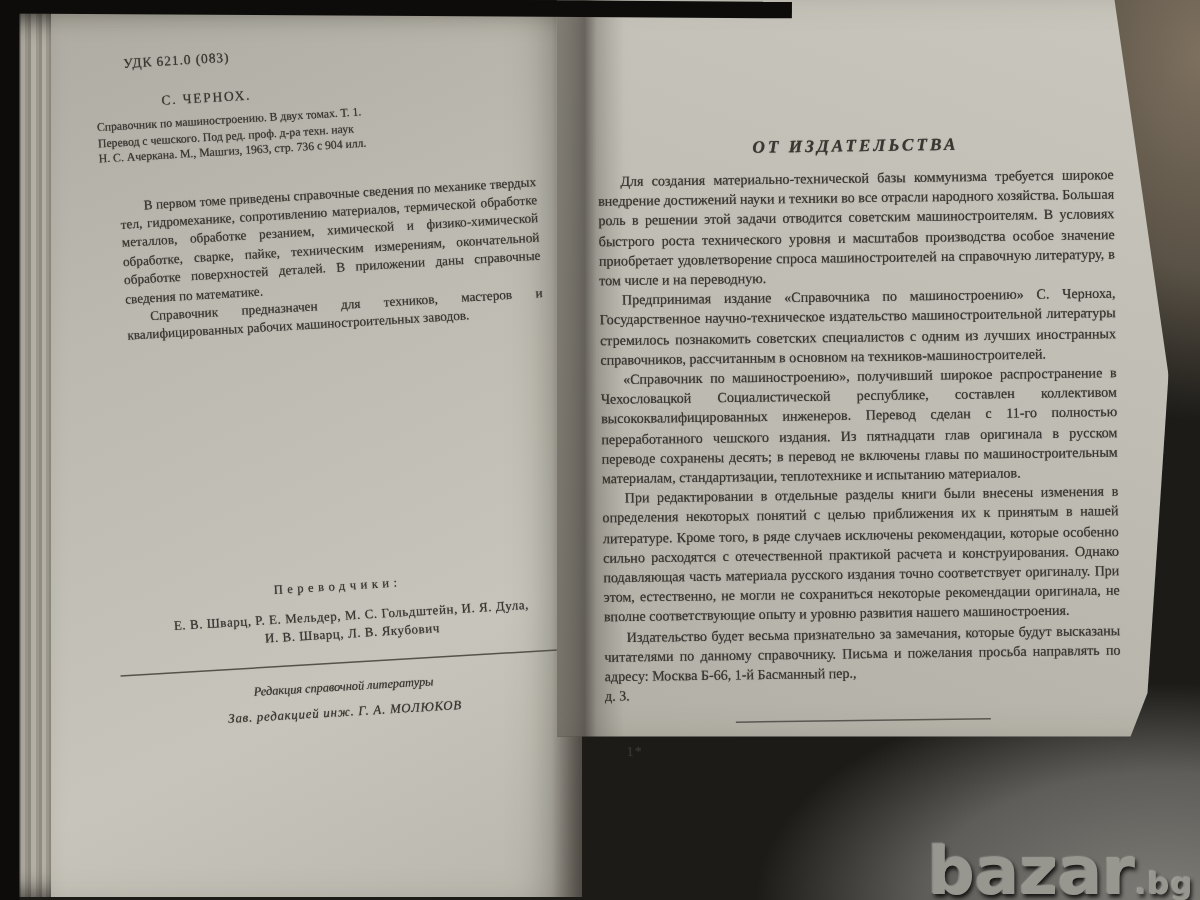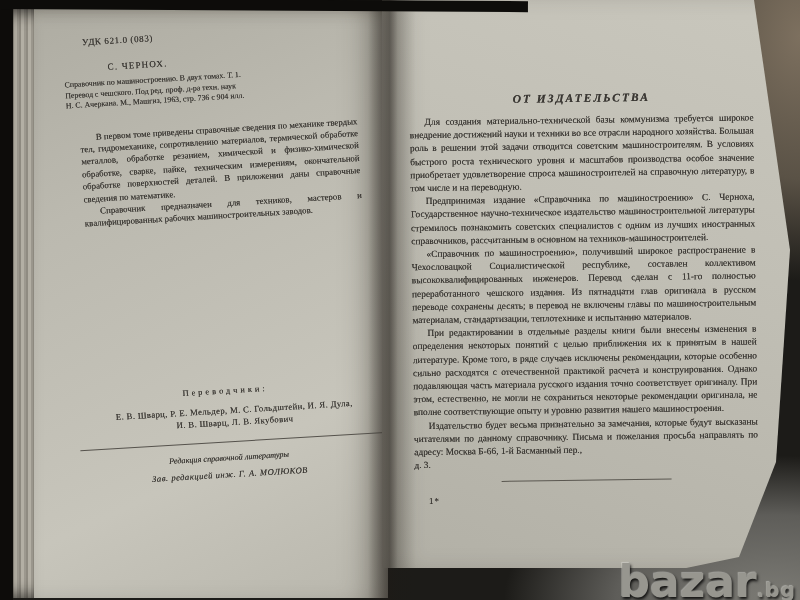--- a/index.html
+++ b/index.html
@@ -18,21 +18,21 @@
     background:repeating-linear-gradient(90deg,#8f8b81 0 2px,#b3afa4 2px 5px,#9c988e 5px 7px);
     box-shadow:inset 0 18px 16px -10px rgba(15,14,12,.8), inset 0 -14px 14px -10px rgba(15,14,12,.6);
   }
   .page{position:absolute;z-index:2;color:#3a3733;}
   .page-left{
     left:34px;top:5px;width:354px;height:593px;
     background:linear-gradient(155deg,#aeaca2 0%,#bbb9af 30%,#c7c5bb 72%,#b9b7ad 100%);
     box-shadow:inset -34px 0 30px -18px rgba(48,42,34,.55), inset 0 14px 18px -12px rgba(48,42,34,.5);
   }
   .page-right{
-    left:382px;top:0;width:410px;height:568px;
+    left:371px;top:0;width:410px;height:491px;
     background:linear-gradient(200deg,#c9c7bd 0%,#c0beb4 45%,#b2b0a6 100%);
     clip-path:polygon(0 0,372px 0,408px 250px,394px 462px,357px 557px,237px 582px,0 594px);
     box-shadow:inset 28px 0 30px -16px rgba(48,42,34,.5);
   }
   .gutter-shadow{
     position:absolute;left:368px;top:0;width:48px;height:600px;z-index:3;
     background:linear-gradient(90deg,rgba(30,26,22,0) 0%,rgba(30,26,22,.48) 45%,rgba(30,26,22,.16) 62%,rgba(30,26,22,0) 100%);
   }
   .cover-edge-left{position:absolute;left:0;top:0;width:13px;height:600px;background:#0d0c0a;z-index:4;}
   .cover-edge-top{position:absolute;left:0;top:-2px;width:528px;height:11px;background:#0d0c0a;z-index:4;transform:rotate(.35deg);transform-origin:left top;}

